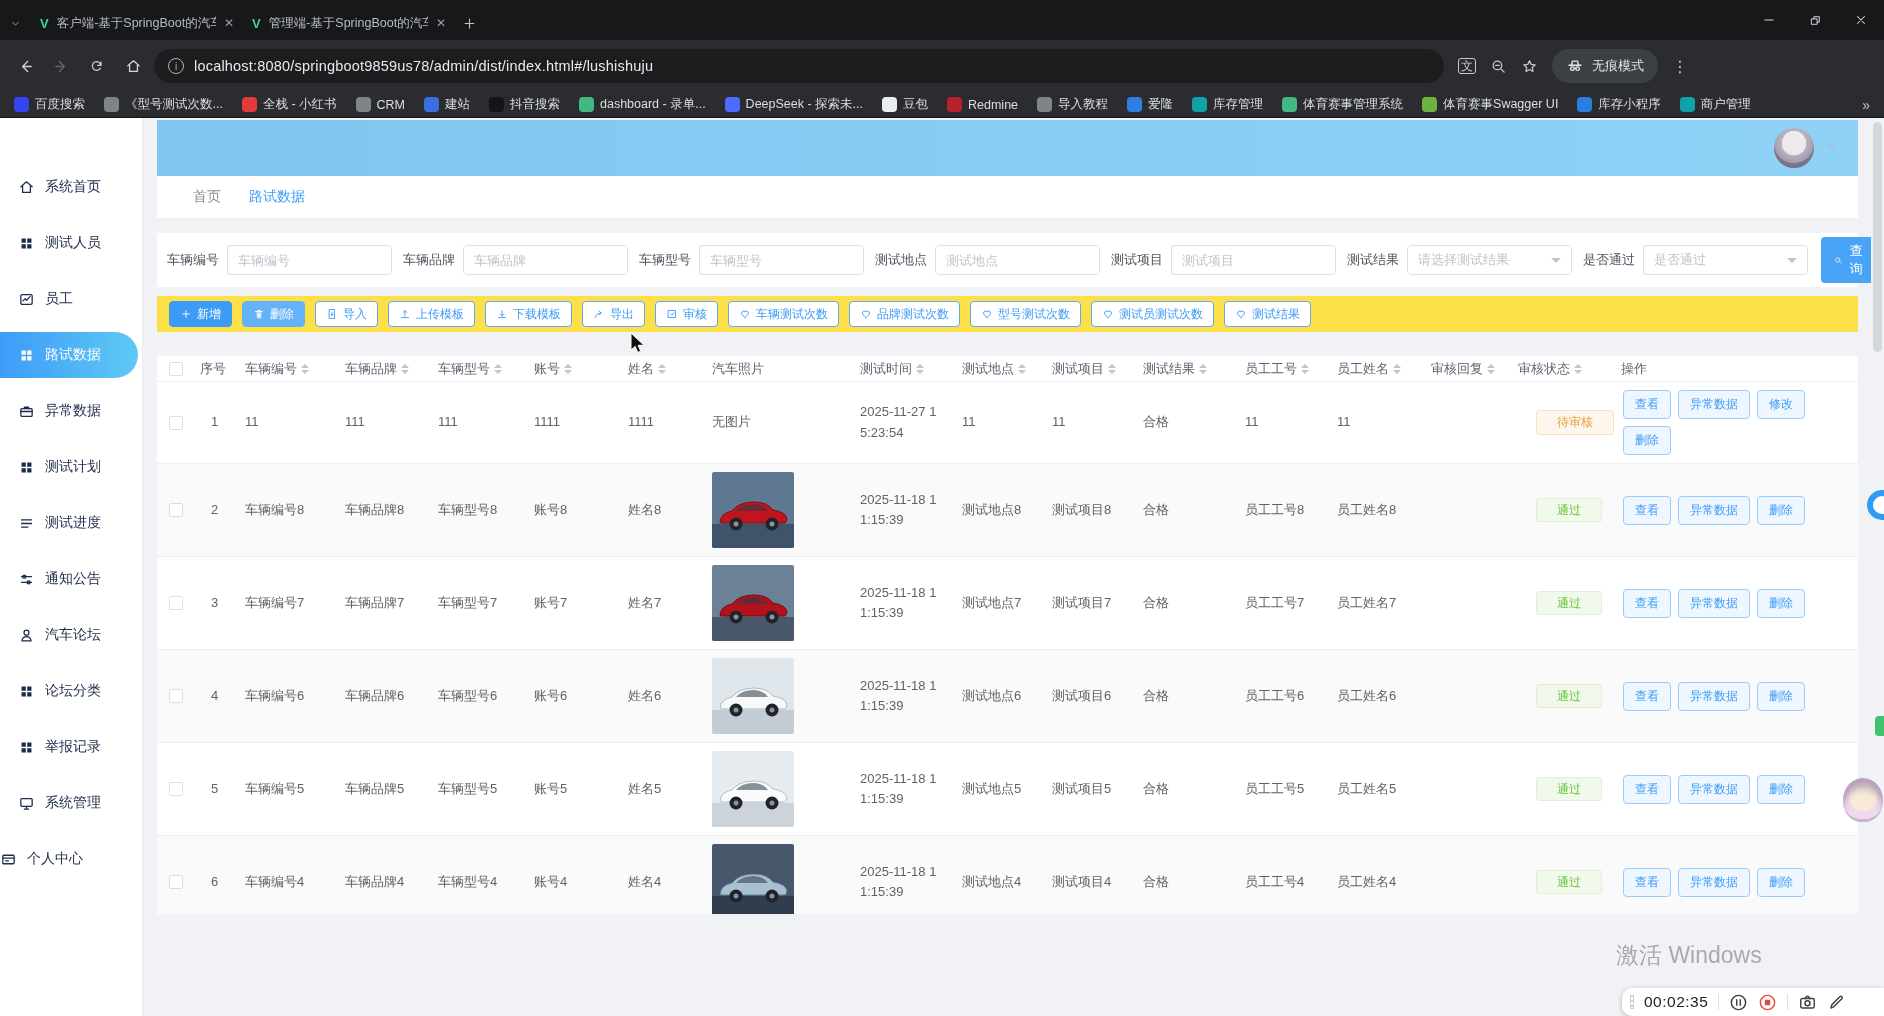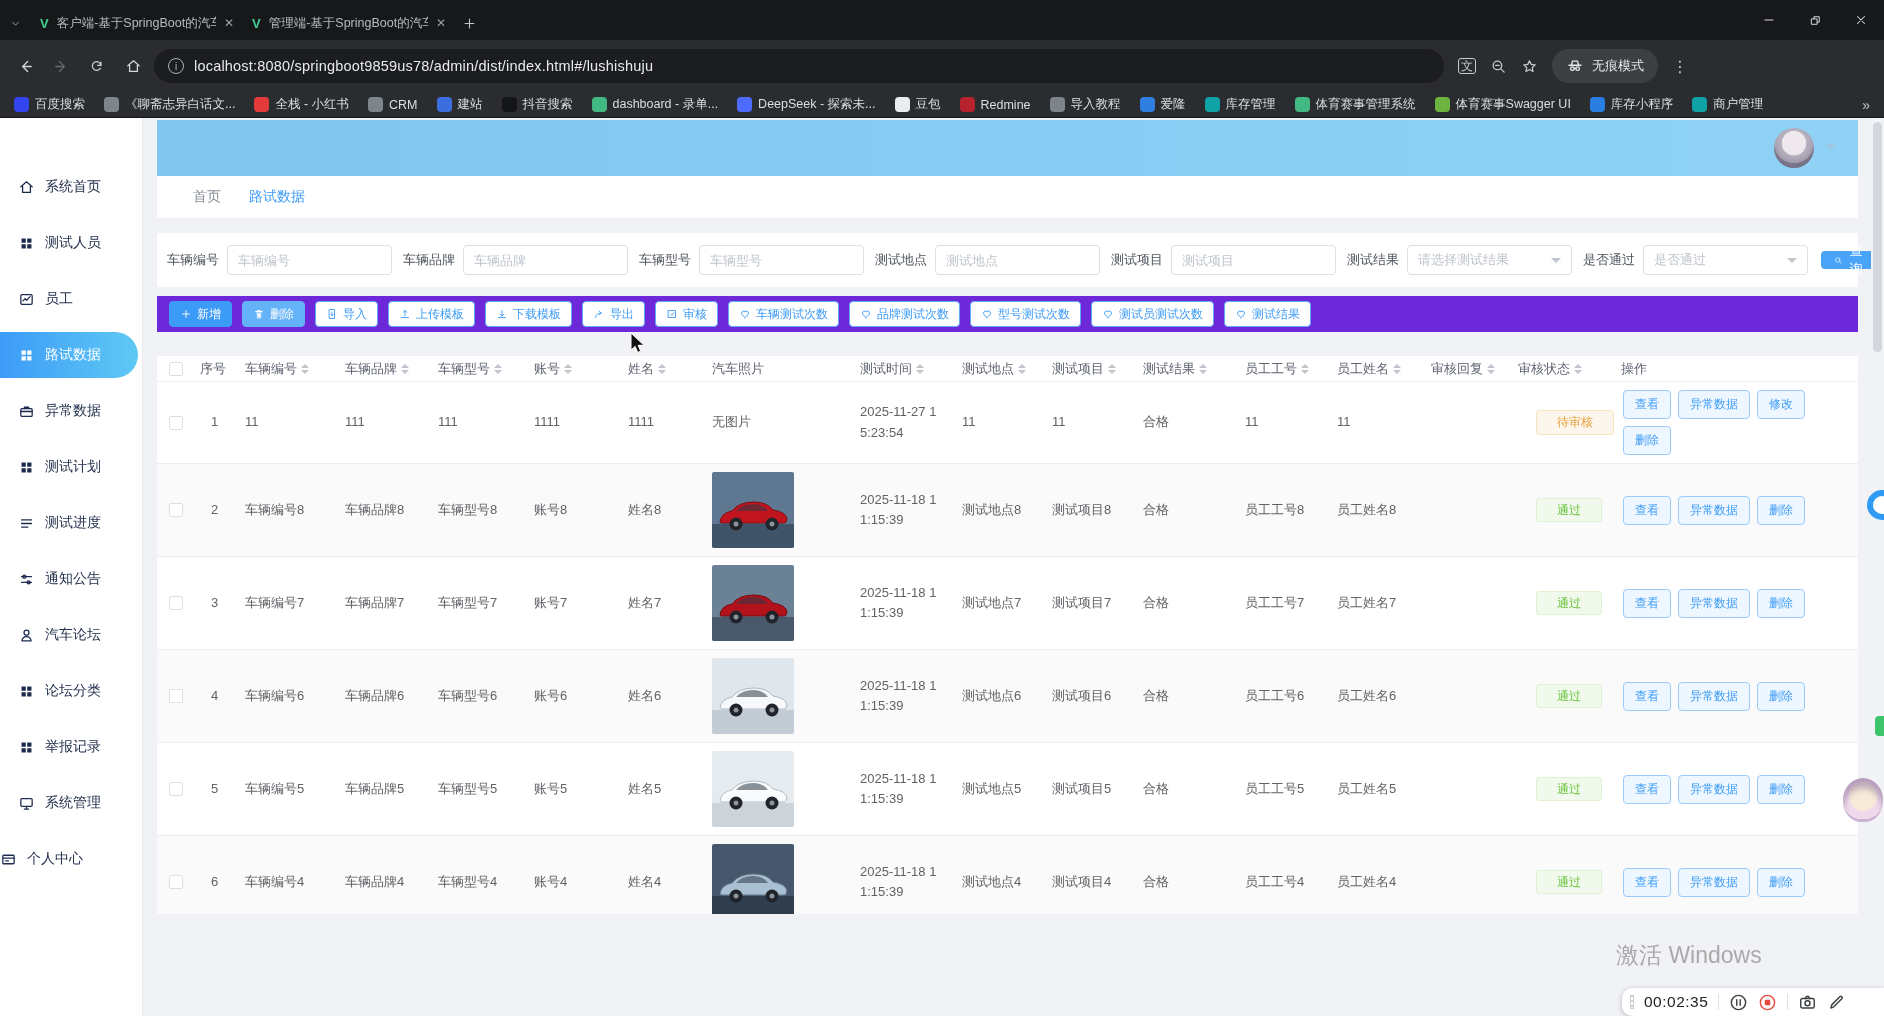--- a/index.html
+++ b/index.html
@@ -53,24 +53,24 @@
   .nav-tab.k-active{color:#3d9bf8;}
 
   .filterbar{margin-top:14px;height:54px;background:#fff;display:flex;align-items:center;padding:0 10px;}
   .fgroup{display:flex;align-items:center;margin-right:11px;}
   .fgroup .flabel{font-size:13px;color:#4f545e;margin-right:8px;white-space:nowrap;}
   .fgroup input{width:165px;height:30px;border:1px solid #dcdfe6;border-radius:4px;padding:0 10px;font-size:13px;color:#606266;outline:none;font-family:inherit;}
   .fgroup input::placeholder{color:#bfc4cc;}
   .selbox{width:165px;height:30px;border:1px solid #dcdfe6;border-radius:4px;padding:0 10px;font-size:13px;color:#bfc4cc;display:none;align-items:center;justify-content:space-between;background:#fff;}
   .fgroup.k-select .selbox{display:flex;}
   .selbox .chev{width:0;height:0;border-left:5px solid transparent;border-right:5px solid transparent;border-top:5px solid #c0c4cc;}
-  .search-btn{margin-left:2px;height:18px;padding:0 13px;background:#49a4f8;color:#fff;border:none;border-radius:4px;font-size:13px;display:flex;align-items:center;gap:5px;font-family:inherit;}
+  .search-btn{margin-left:2px;height:46px;padding:0 13px;background:#49a4f8;color:#fff;border:none;border-radius:4px;font-size:13px;display:flex;align-items:center;gap:5px;font-family:inherit;}
   .search-btn .icn{width:13px;height:13px;}
 
-  .toolbar{margin-top:9px;height:36px;background:#6d28d9;display:flex;align-items:center;gap:10px;padding:0 12px;}
+  .toolbar{margin-top:9px;height:36px;background:#fde047;display:flex;align-items:center;gap:10px;padding:0 12px;}
   .tbtn{height:26px;padding:0 10px;border-radius:4px;font-size:12px;display:flex;align-items:center;gap:5px;border:1px solid #5fa9f5;background:#fff;color:#3d9bf8;font-family:inherit;}
   .tbtn .icn{width:12px;height:12px;}
   .tbtn.k-primary{background:#3d9bf8;border-color:#3d9bf8;color:#fff;}
   .tbtn.k-primary2{background:#64b2f8;border-color:#64b2f8;color:#fff;}
 
   .tablewrap{margin-top:24px;background:#fff;height:558px;overflow:hidden;}
   :root{--cols:33px 45px 100px 93px 96px 94px 84px 148px 102px 90px 91px 102px 92px 94px 87px 103px minmax(0,1fr);}
   .thead,.trow{display:grid;grid-template-columns:var(--cols);align-items:center;}
   .thead{height:26px;border-bottom:1px solid #ebeef5;}
   .th{font-size:13px;color:#5f6470;padding-left:10px;display:flex;align-items:center;gap:4px;white-space:nowrap;overflow:hidden;}
@@ -321,21 +321,21 @@
   </div>
   <div class="bookmarks">
 
       <span class="bm">
         <i class="bico" style="background:#3245f1"></i>
         <span>百度搜索</span>
       </span>
 
       <span class="bm">
         <i class="bico" style="background:#7d848a"></i>
-        <span>《聊斋志异白话文...</span>
+        <span>《型号测试次数...</span>
       </span>
 
       <span class="bm">
         <i class="bico" style="background:#e53a3a"></i>
         <span>全栈 - 小红书</span>
       </span>
 
       <span class="bm">
         <i class="bico" style="background:#7d848a"></i>
         <span>CRM</span>

